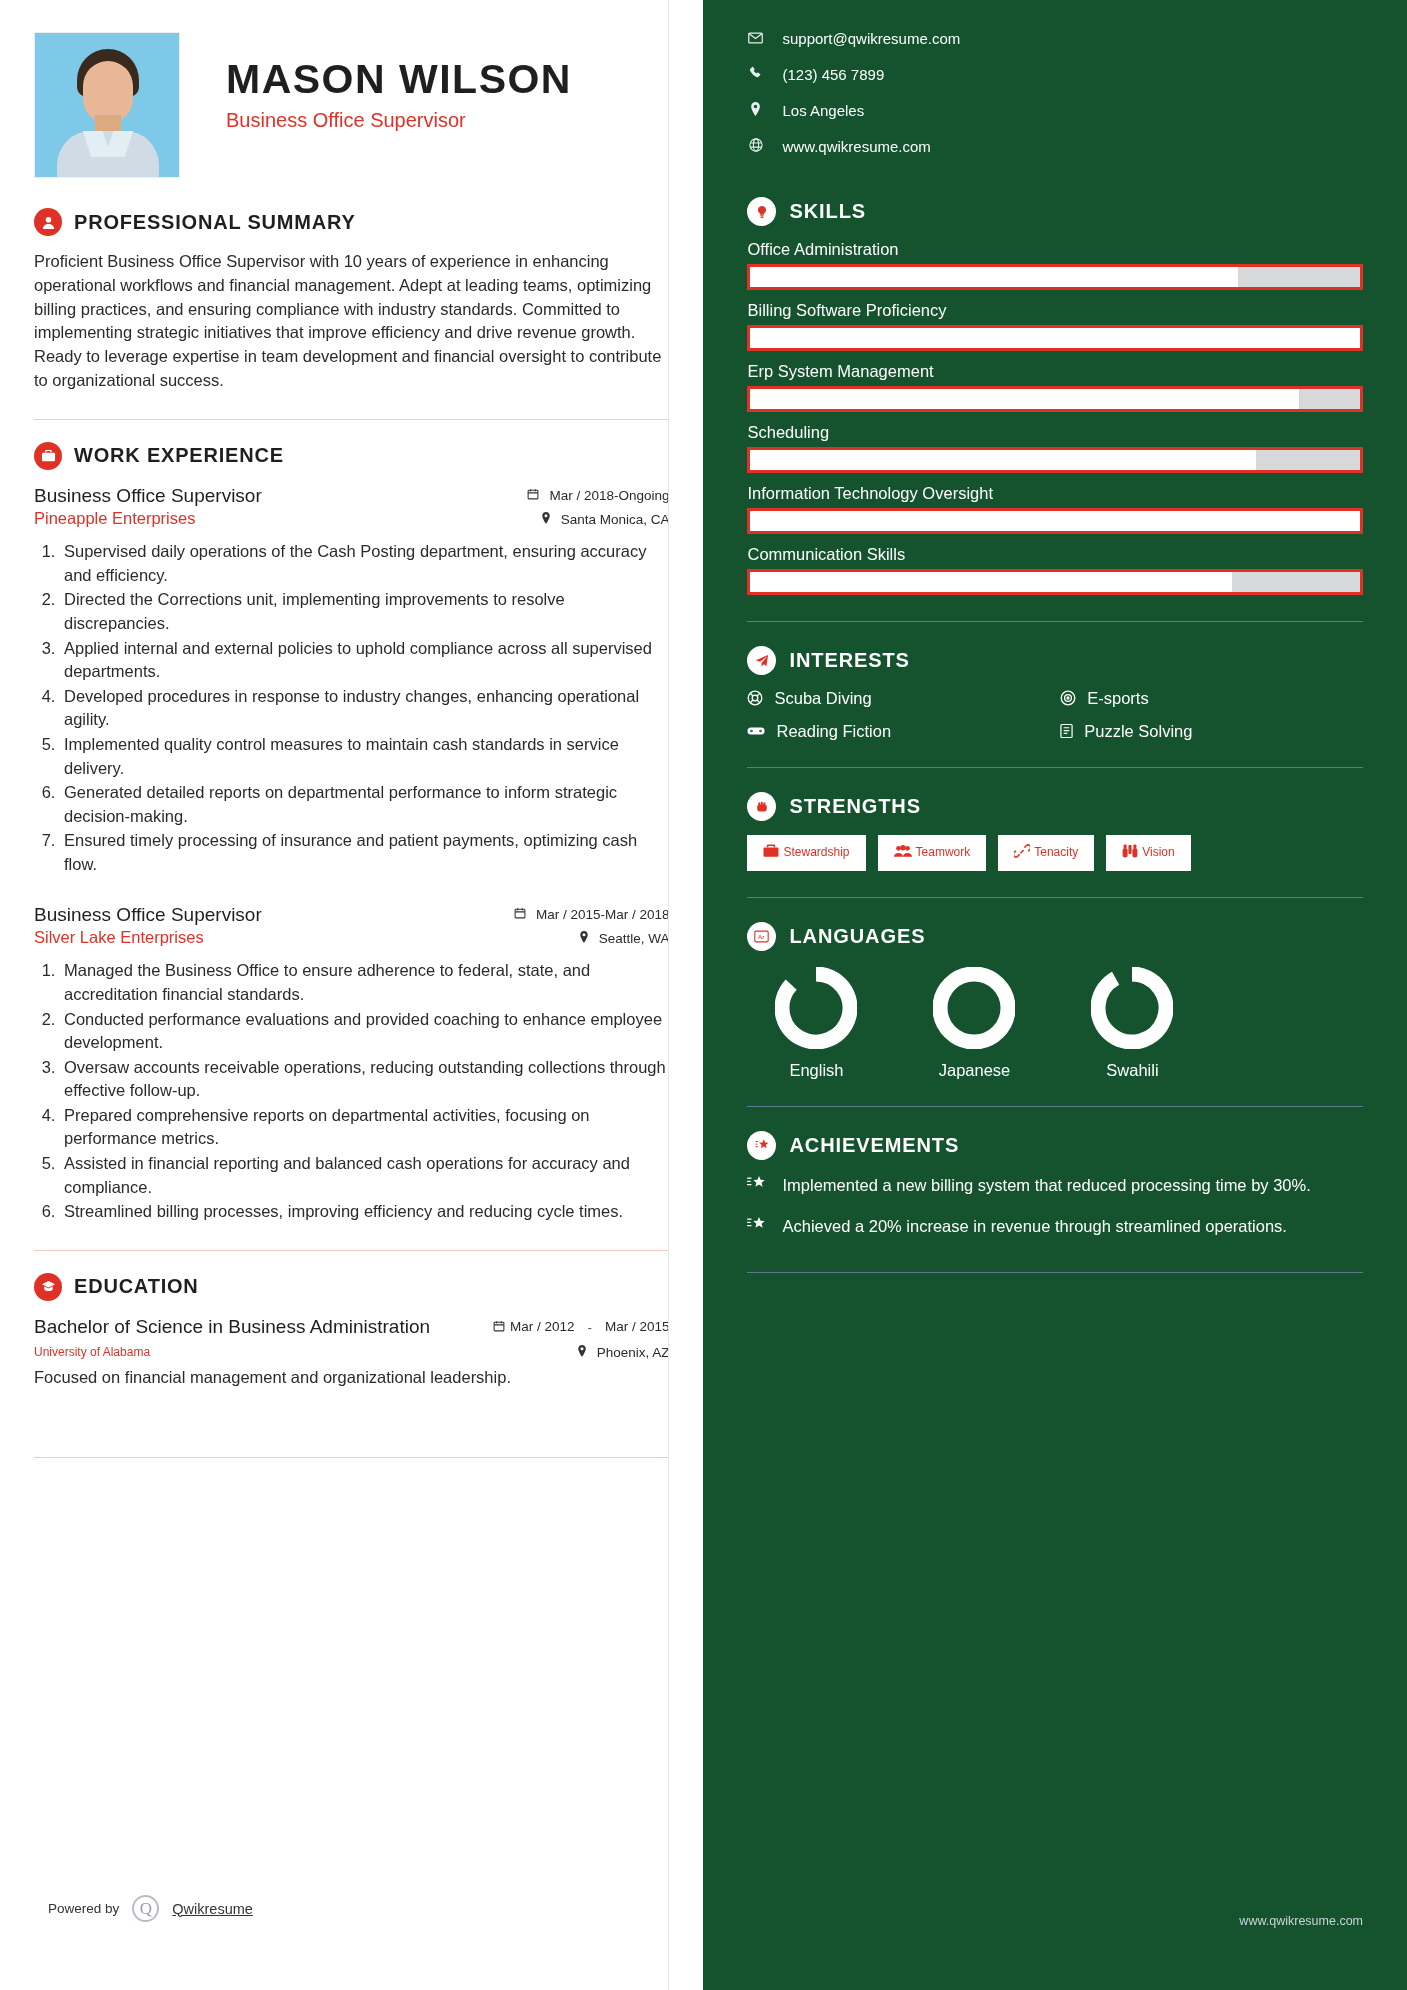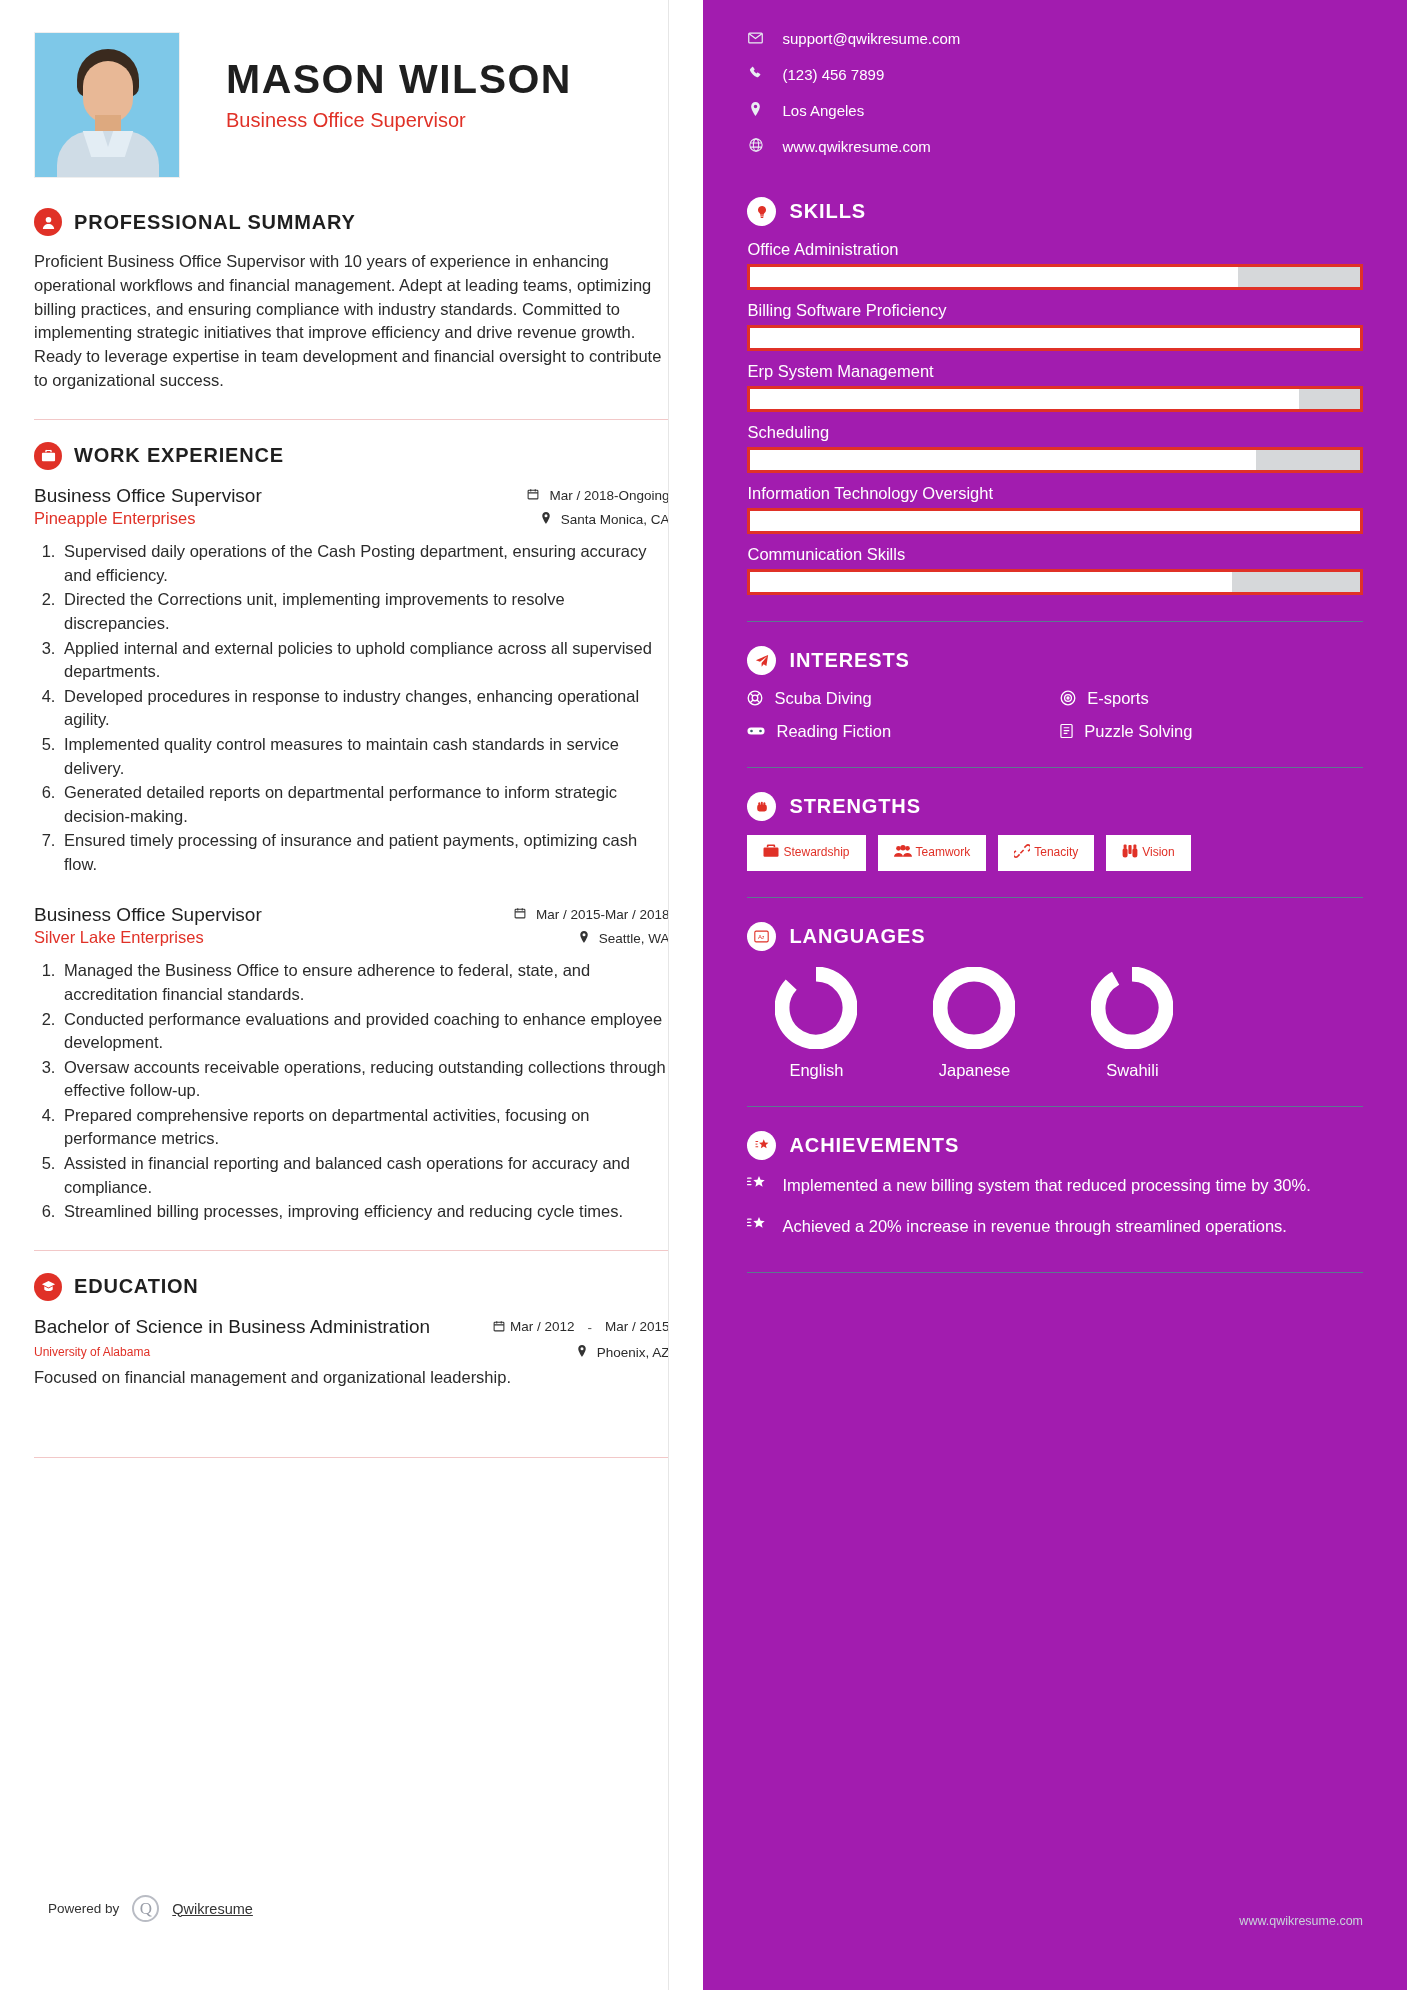--- a/index.html
+++ b/index.html
@@ -221,21 +221,21 @@
   .vline {
     position: absolute;
     left: 668px; top: 0;
     width: 4px; height: 1990px;
     background: #ffffff;
     border-left: 1px solid #e6e6e6;
   }
   
   .right {
     width: 735px;
-    background: #a21caf;
+    background: #14532d;
     color: #ffffff;
     padding: 30px 44px 0 44px;
     position: relative;
   }
   .contact-list { margin-bottom: 42px; }
   .contact-item {
     display: flex;
     align-items: center;
     gap: 18px;
     margin-bottom: 19px;

